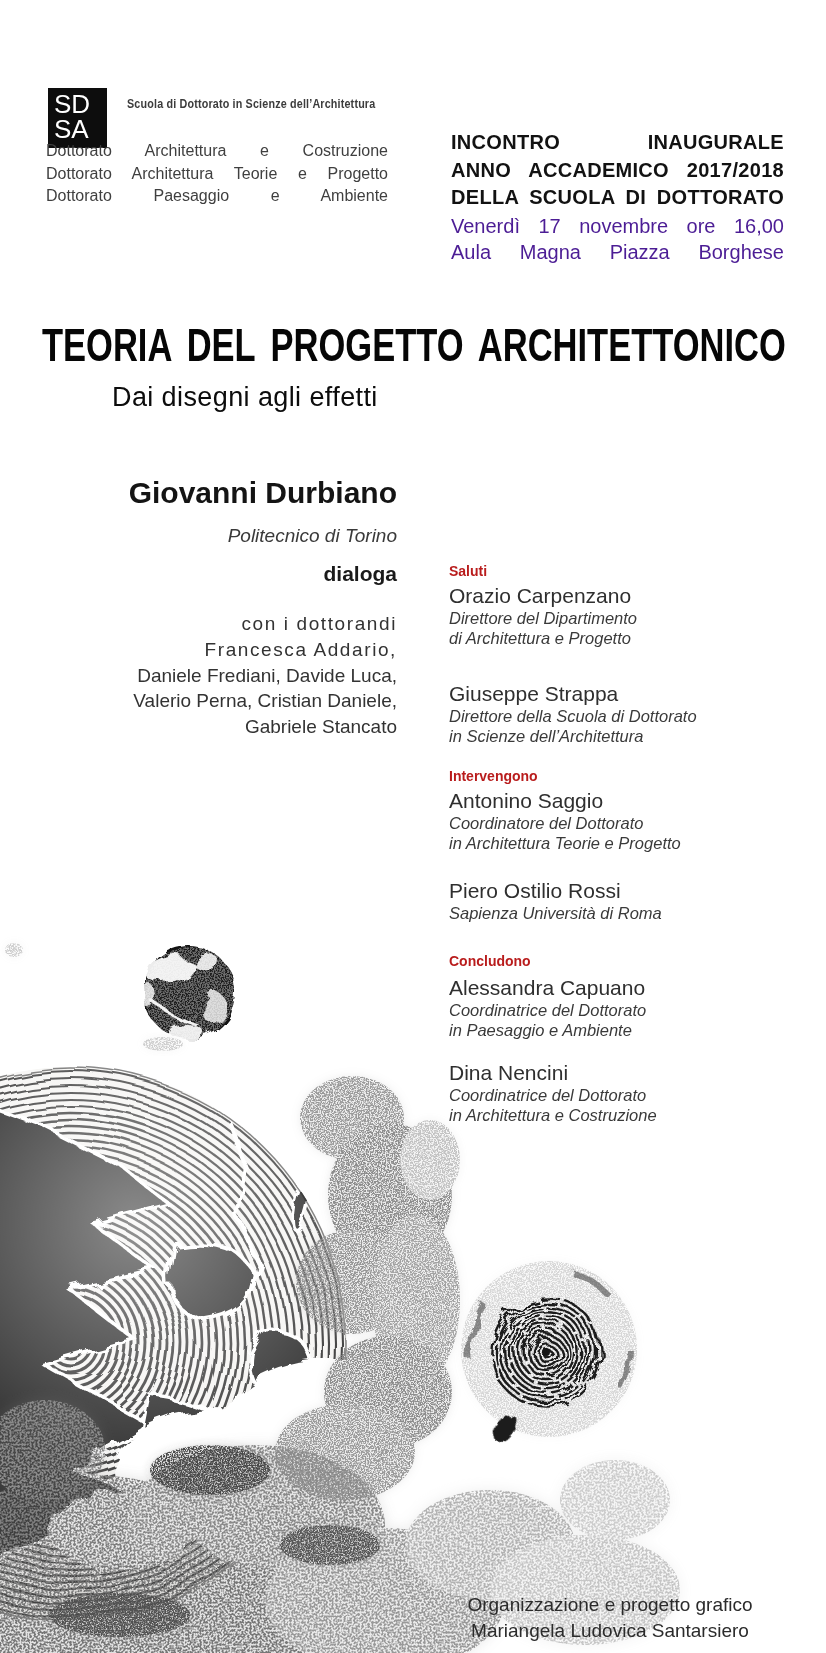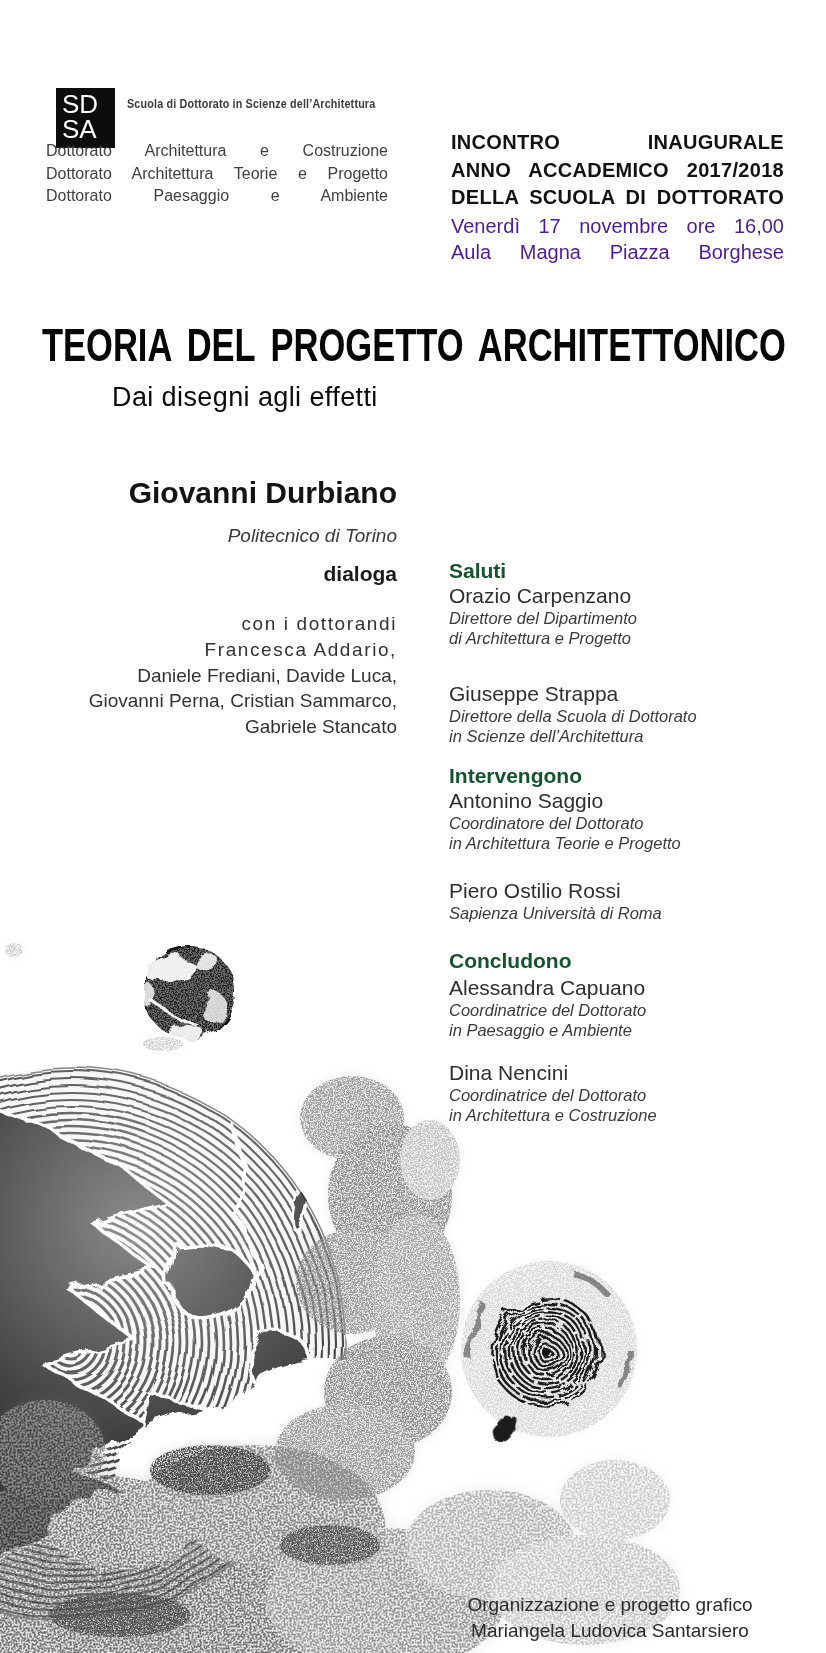--- a/index.html
+++ b/index.html
@@ -3,42 +3,42 @@
 <meta charset="utf-8">
 <style>
   html,body{margin:0;padding:0;background:#fff;}
   .poster{
     position:relative;width:826px;height:1653px;background:#ffffff;
     font-family:"Liberation Sans",sans-serif;color:#2e2e2e;overflow:hidden;
   }
   .abs{position:absolute;}
   .jline{text-align:justify;text-align-last:justify;white-space:nowrap;}
   
-  .logo-box{left:56px;top:88px;width:59px;height:60px;background:#0d0d0d;color:#fff;
+  .logo-box{left:48px;top:88px;width:59px;height:60px;background:#0d0d0d;color:#fff;
     font-size:26px;line-height:25px;padding:4px 0 0 6px;box-sizing:border-box;font-weight:400;}
   .school-name{left:127px;top:97px;font-size:12.5px;font-weight:700;color:#3c3c3c;
     white-space:nowrap;transform:scaleX(.86);transform-origin:0 0;letter-spacing:.2px;}
   .programs{left:46px;top:140px;width:342px;font-size:16px;color:#3f3f3f;line-height:22.5px;}
   .event-title{left:451px;top:84px;width:333px;font-size:20px;font-weight:700;color:#121212;
     line-height:27.6px;letter-spacing:.3px;margin-top:45px;}
   .event-when{left:451px;top:199px;width:333px;font-size:20px;color:#4c1d95;line-height:25.5px;margin-top:15px;}
   
   .main-title{left:42px;top:318px;font-size:46px;font-weight:700;color:#060606;
     white-space:nowrap;word-spacing:8px;transform:scaleX(.75);transform-origin:0 50%;}
   .subtitle{left:112px;top:382px;font-size:27px;font-weight:400;color:#0c0c0c;white-space:nowrap;letter-spacing:.4px;}
   
   .speaker{left:40px;top:476px;width:357px;text-align:right;}
   .speaker-name{font-size:30px;font-weight:700;color:#141414;line-height:34px;}
   .speaker-aff{font-size:19px;font-style:italic;color:#3a3a3a;line-height:24px;margin-top:14px;}
   .dialoga{left:40px;top:562px;width:357px;text-align:right;font-size:21px;font-weight:700;color:#1a1a1a;}
   .dottorandi{left:40px;top:611px;width:357px;text-align:right;font-size:19px;color:#333;line-height:25.8px;}
   .ls{letter-spacing:1.6px;}
   
   .pcol{left:449px;width:340px;}
-  .pheading{font-size:21px;font-weight:700;color:#14532d;line-height:26px;}
+  .pheading{font-size:14px;font-weight:700;color:#b91c1c;line-height:26px;}
   .pname{font-size:21px;color:#2f2f2f;line-height:26px;}
   .prole{font-size:16.5px;font-style:italic;color:#3a3a3a;line-height:19.8px;}
   .h1{top:558px;} .h2{top:763px;} .h3{top:948px;}
   .e1{top:583px;} .e2{top:673px;margin-top:8px;} .e3{top:788px;} .e4{top:878px;} .e5{top:975px;} .e6{top:1060px;}
   
   .credits{left:430px;top:1592px;width:360px;text-align:center;font-size:19px;
     color:#2b2b2b;line-height:25.5px;}
   .illustration{position:absolute;left:0;top:0;pointer-events:none;}
 </style>
 </head>
@@ -249,21 +249,21 @@
 
   <div class="abs speaker">
     <div class="speaker-name">Giovanni Durbiano</div>
     <div class="speaker-aff">Politecnico di Torino</div>
   </div>
   <div class="abs dialoga">dialoga</div>
   <div class="abs dottorandi">
     <div class="ls">con i dottorandi</div>
     <div class="ls">Francesca Addario,</div>
     <div>Daniele Frediani, Davide Luca,</div>
-    <div>Giovanni Perna, Cristian Sammarco,</div>
+    <div>Valerio Perna, Cristian Daniele,</div>
     <div>Gabriele Stancato</div>
   </div>
 
   <div class="abs pcol pheading h1">Saluti</div>
   <div class="abs pcol e1">
     <div class="pname">Orazio Carpenzano</div>
     <div class="prole">Direttore del Dipartimento</div>
     <div class="prole">di Architettura e Progetto</div>
   </div>
   <div class="abs pcol e2">

